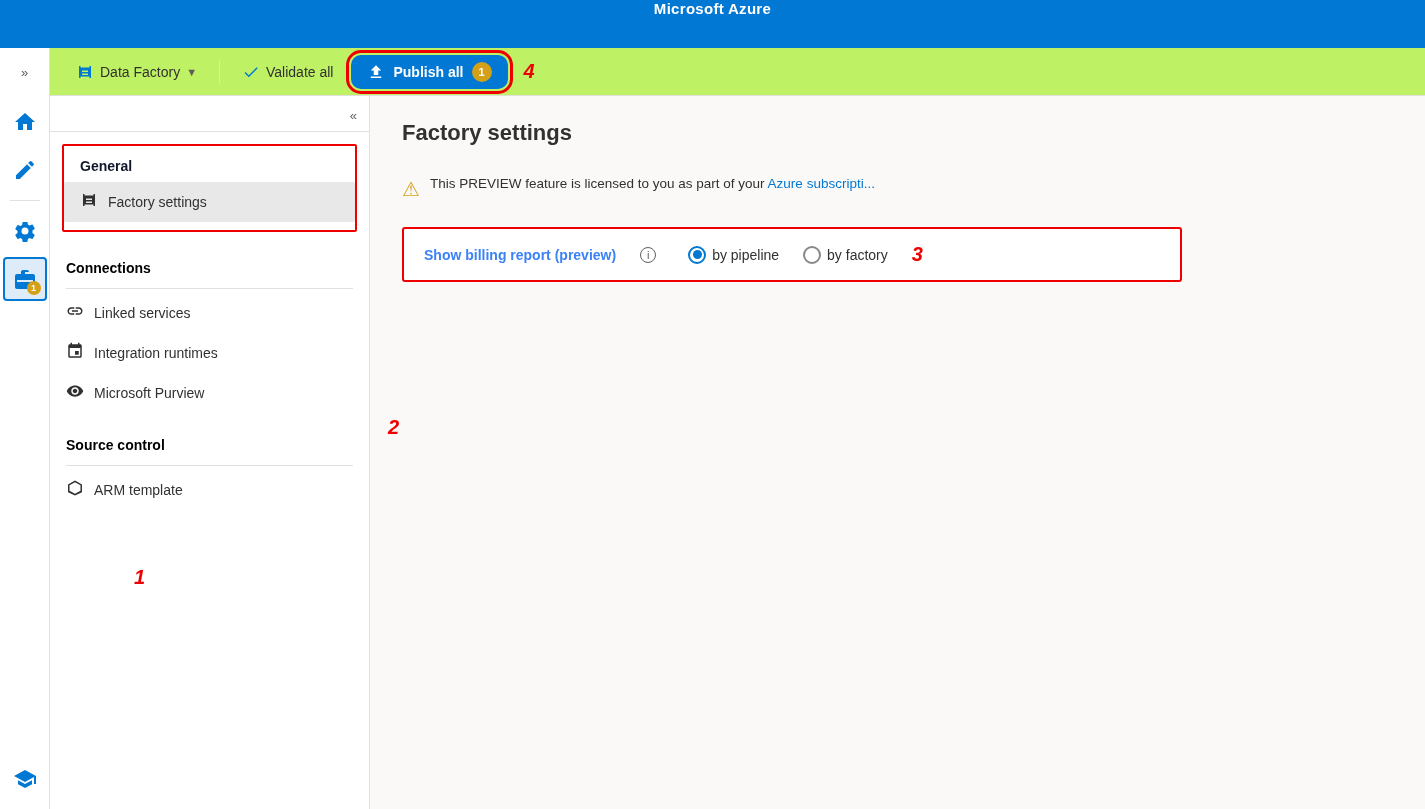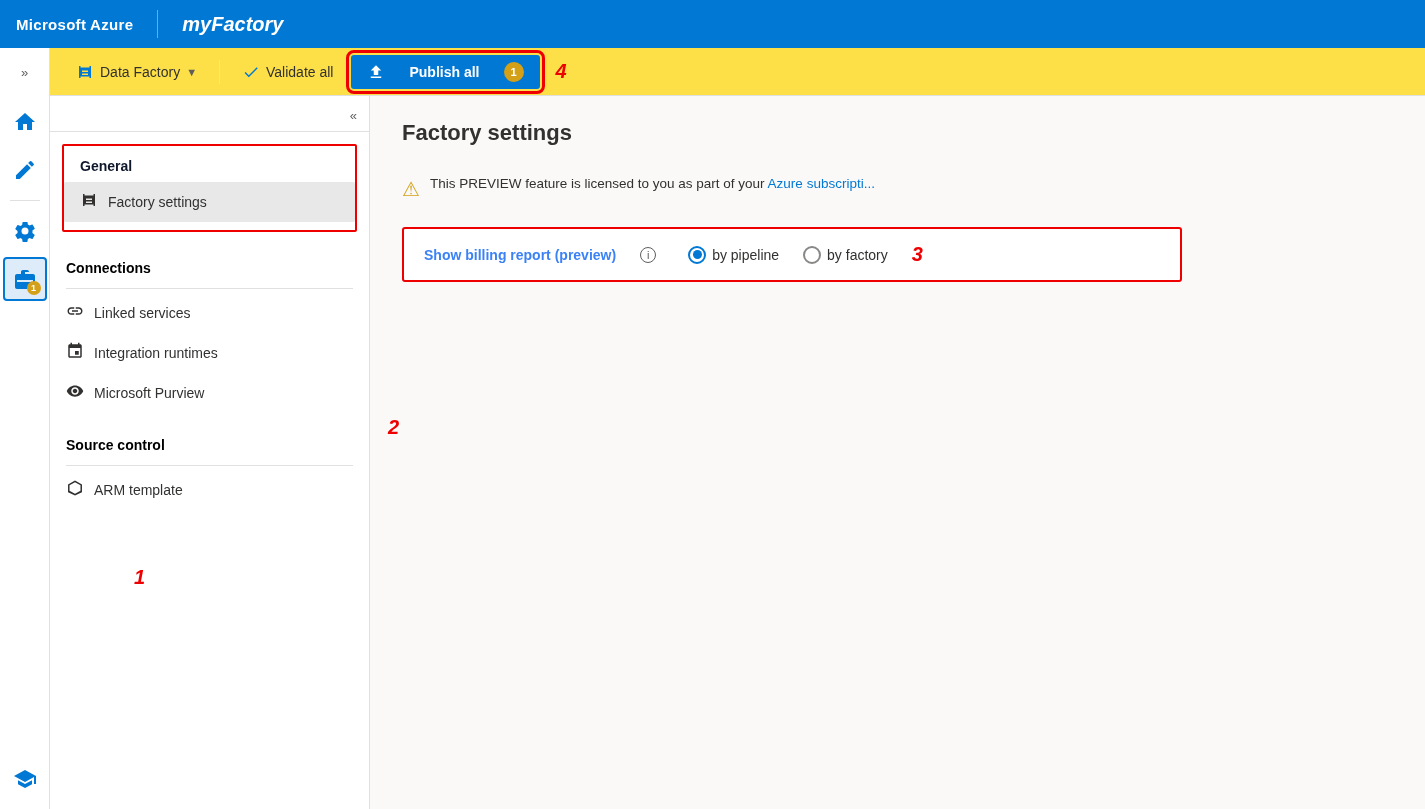--- a/index.html
+++ b/index.html
@@ -7,20 +7,21 @@
 
     
     .topbar {
       background: #0078d4;
       height: 48px;
       display: flex;
       align-items: center;
       padding: 0 16px;
       color: white;
       gap: 16px;
+      flex-direction: column;
     }
     .topbar-brand {
       font-size: 15px;
       font-weight: 600;
       letter-spacing: 0.3px;
     }
     .topbar-divider {
       width: 1px;
       height: 28px;
       background: rgba(255,255,255,0.4);
@@ -96,21 +97,21 @@
     .content-area {
       flex: 1;
       display: flex;
       flex-direction: column;
       overflow: hidden;
     }
 
     
     .toolbar {
       height: 48px;
-      background: #fde047;
+      background: #bef264;
       border-bottom: 1px solid #e0e0e0;
       display: flex;
       align-items: center;
       padding: 0 16px;
       gap: 8px;
     }
     .toolbar-item {
       display: flex;
       align-items: center;
       gap: 6px;
@@ -119,26 +120,26 @@
       color: #323130;
       font-size: 14px;
       border-radius: 2px;
     }
     .toolbar-chevron { color: #605e5c; font-size: 11px; }
     .toolbar-divider { width: 1px; height: 24px; background: #e0e0e0; margin: 0 4px; }
 
     .publish-btn {
       display: flex;
       align-items: center;
-      gap: 24px;
+      gap: 8px;
       background: #0078d4;
       color: white;
       border: none;
       padding: 7px 16px;
-      border-radius: 3px;
+      border-radius: 10px;
       cursor: pointer;
       font-size: 14px;
       font-weight: 600;
       outline: 3px solid #e00;
       outline-offset: 2px;
     }
     .publish-btn .badge {
       background: #d4a017;
       color: white;
       border-radius: 50%;

